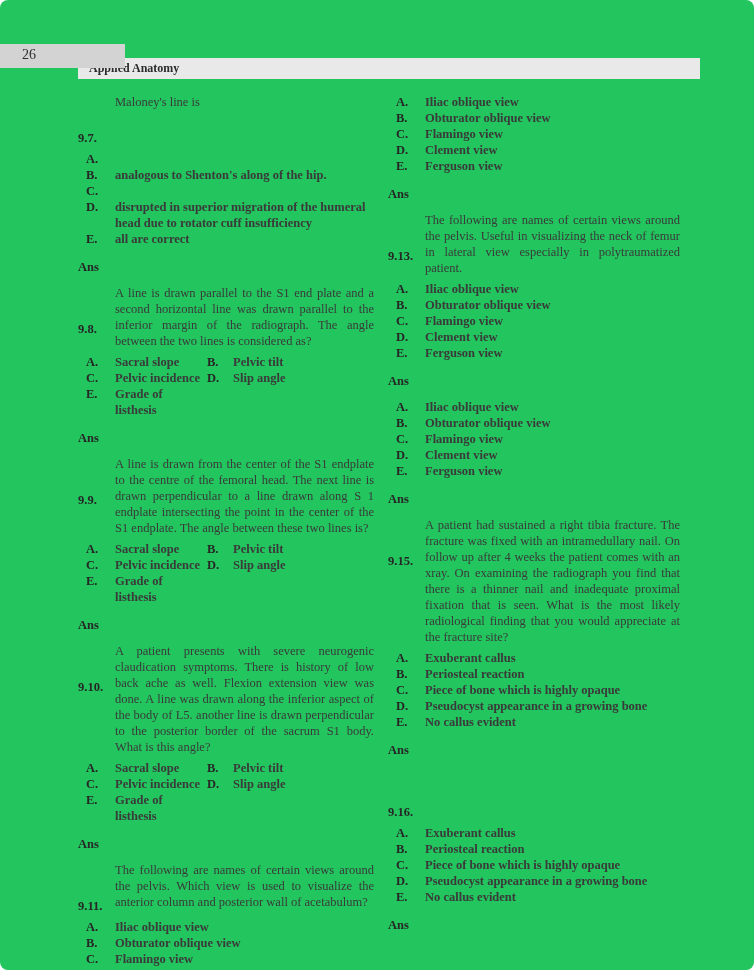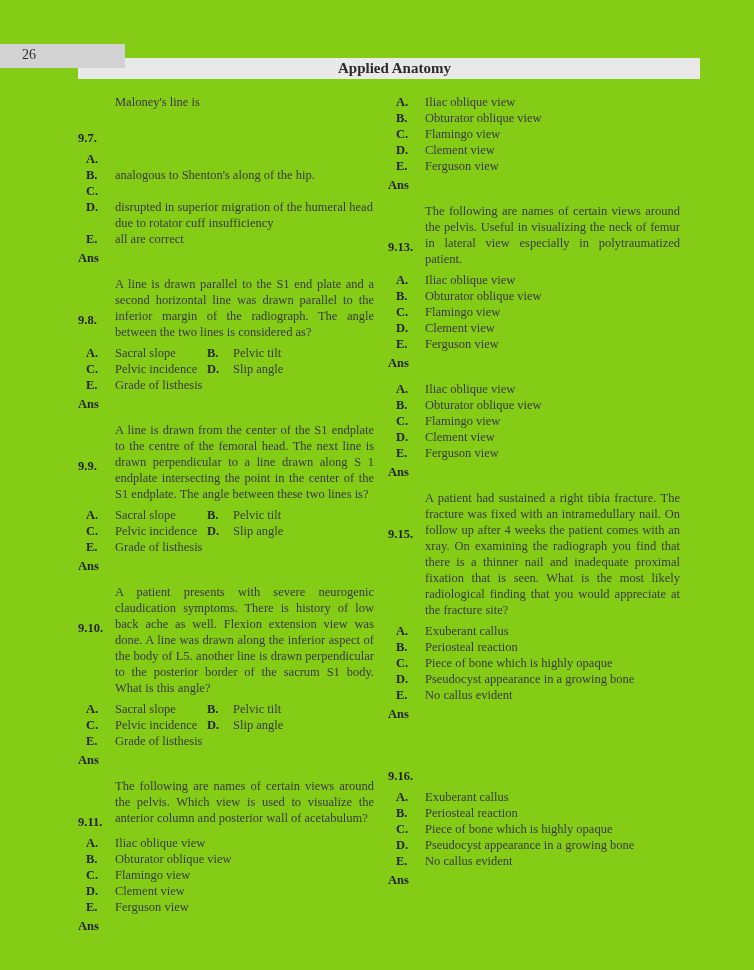--- a/index.html
+++ b/index.html
@@ -1,38 +1,38 @@
 <!DOCTYPE html>
 <html><head>
 <meta charset="utf-8">
 <style>
   html,body{margin:0;padding:0;background:#ffffff;}
-  .page{position:relative;width:754px;height:970px;background:#84cc16;
-        font-family:"Liberation Serif", serif;color:#3a3a3a;overflow:hidden;}
+  .page{position:relative;width:754px;height:970px;background:#22c55e;
+        font-family:"Liberation Serif", serif;color:#3a3a3a;overflow:hidden;border-radius:8px;}
   .pagenum-box{position:absolute;left:0;top:44px;width:125px;height:24px;background:#d3d3d3;z-index:2;}
   .pagenum{position:absolute;left:22px;top:3px;font-size:14px;color:#2e2e2e;}
   .chapter-bar{position:absolute;left:78px;top:58px;width:622px;height:21px;background:#e9e9e9;z-index:1;}
-  .chapter-title{padding-left:11px;line-height:21px;font-weight:bold;font-size:15px;color:#2b2b2b;text-align:center;}
+  .chapter-title{padding-left:11px;line-height:21px;font-weight:bold;font-size:12px;color:#2b2b2b;}
   .col{position:absolute;top:94px;font-size:12.5px;line-height:16px;}
   .col-left{left:78px;width:296px;}
   .col-right{left:388px;width:292px;}
   .q{margin-bottom:10px;}
   .qhead{display:flex;}
   .qnum{flex:0 0 37px;font-weight:bold;color:#262626;white-space:nowrap;margin-top:36px;}
   .qtext{flex:1;text-align:justify;}
   .opts{margin-top:5px;}
   .opt{display:flex;padding-left:8px;}
   .letter{flex:0 0 29px;font-weight:bold;color:#262626;}
-  .otext{flex:1;}
+  .otext{flex:1;font-weight:bold;}
   .gridrow{display:flex;padding-left:8px;}
   .gcell1{display:flex;width:121px;}
   .gcell1 .letter{flex:0 0 29px;}
   .gcell2{display:flex;flex:1;}
   .gcell2 .letter{flex:0 0 26px;}
-  .ans{margin-top:3px;font-weight:bold;color:#262626;}
+  .ans{margin-top:12px;font-weight:bold;color:#262626;}
 </style>
 </head>
 <body>
 
 <div class="page">
 
   <div class="pagenum-box">
     <span class="pagenum">26</span>
   </div>
   <div class="chapter-bar">

